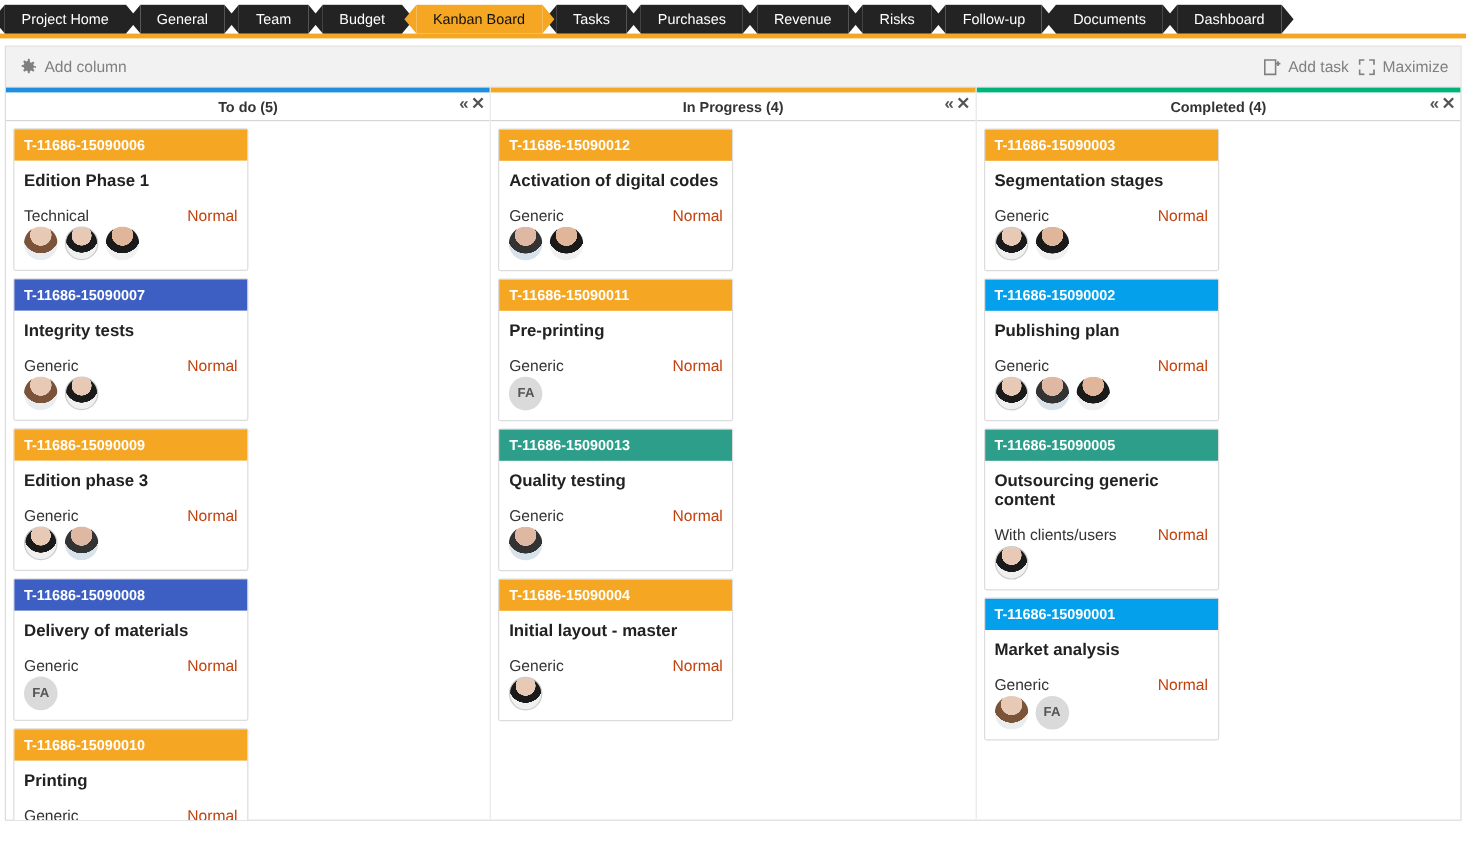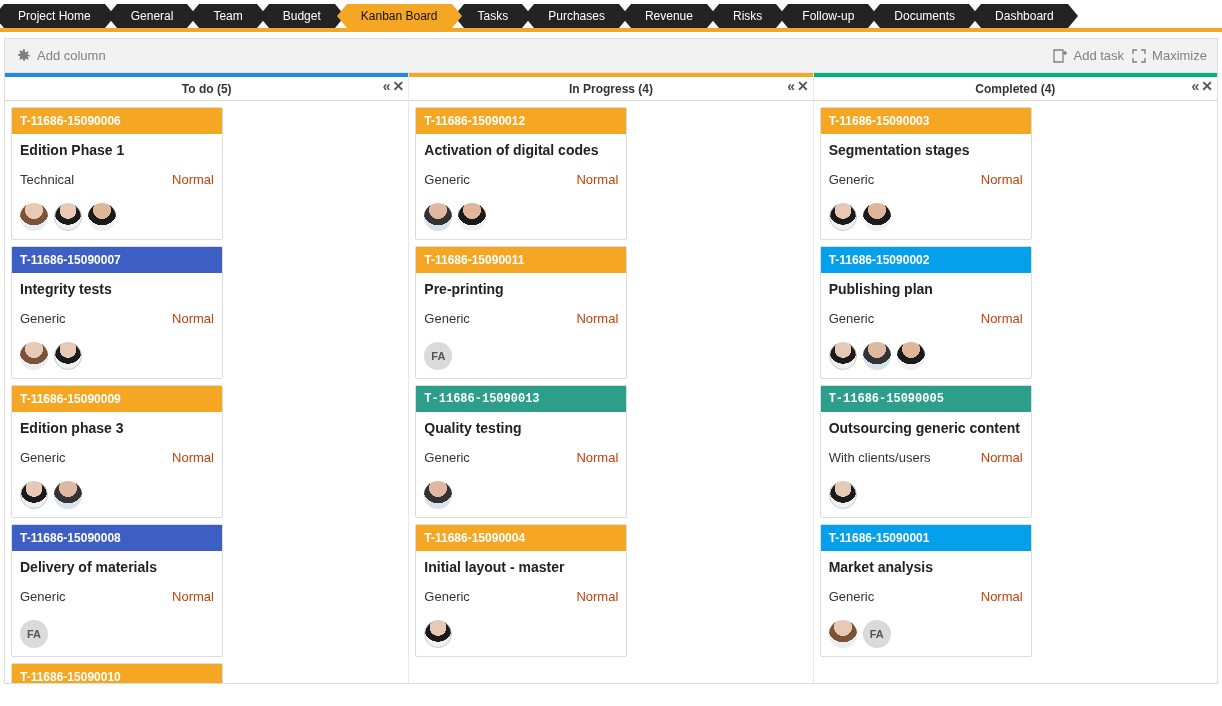--- a/index.html
+++ b/index.html
@@ -105,42 +105,42 @@
     padding: 6px;
     display: flex;
     flex-wrap: wrap;
     align-content: flex-start;
     gap: 6px;
     overflow: auto;
   }
 
   
   .card {
-    width: 212px;
+    width: 196px;
     border: 1px solid #dcdcdc;
     border-radius: 2px;
     background: #fff;
     display: flex;
     flex-direction: column;
   }
   .card-head {
     color: #fff;
     font-weight: bold;
     font-size: 12px;
     padding: 6px 8px;
   }
   .hc-orange { background: #f5a623; }
   .hc-indigo { background: #3d5ec2; }
-  .hc-teal   { background: #2c9e8a; font-family: Liberation Mono, monospace; }
+  .hc-teal   { background: #2c9e8a; }
   .hc-cyan   { background: #05a0eb; }
   .card-body { padding: 8px; }
   .card-title { font-weight: bold; margin-bottom: 14px; color: #222; font-size: 14px; }
   .card-meta { display: flex; justify-content: space-between; color: #333; font-size: 13px; }
   .card-meta .prio { color: #c2410c; }
-  .avatar-row { display: flex; gap: 6px; margin-top: 16px; }
+  .avatar-row { display: flex; gap: 6px; margin-top: 2px; }
   .avatar {
     width: 28px; height: 28px; border-radius: 50%;
     display: inline-flex; align-items: center; justify-content: center;
     font-weight: bold; font-size: 11px;
   }
   .av-grey { background: #dadada; color: #555; }
   .av1 { background: radial-gradient(circle at 50% 25%, #e8c9b6 35%, #7a5338 36% 60%, transparent 61%), #e9edef; }
   .av2 { background: radial-gradient(circle at 50% 25%, #e8c9b6 35%, #1a1a1a 36% 60%, transparent 61%), #f0f0f0; border:1px solid #ccc;}
   .av3 { background: radial-gradient(circle at 50% 25%, #e0b69a 35%, #1a1a1a 36% 60%, transparent 61%), #f0f0f0; }
   .av4 { background: radial-gradient(circle at 50% 25%, #dfb8a3 35%, #333 36% 60%, transparent 61%), #d8e2ea; }

